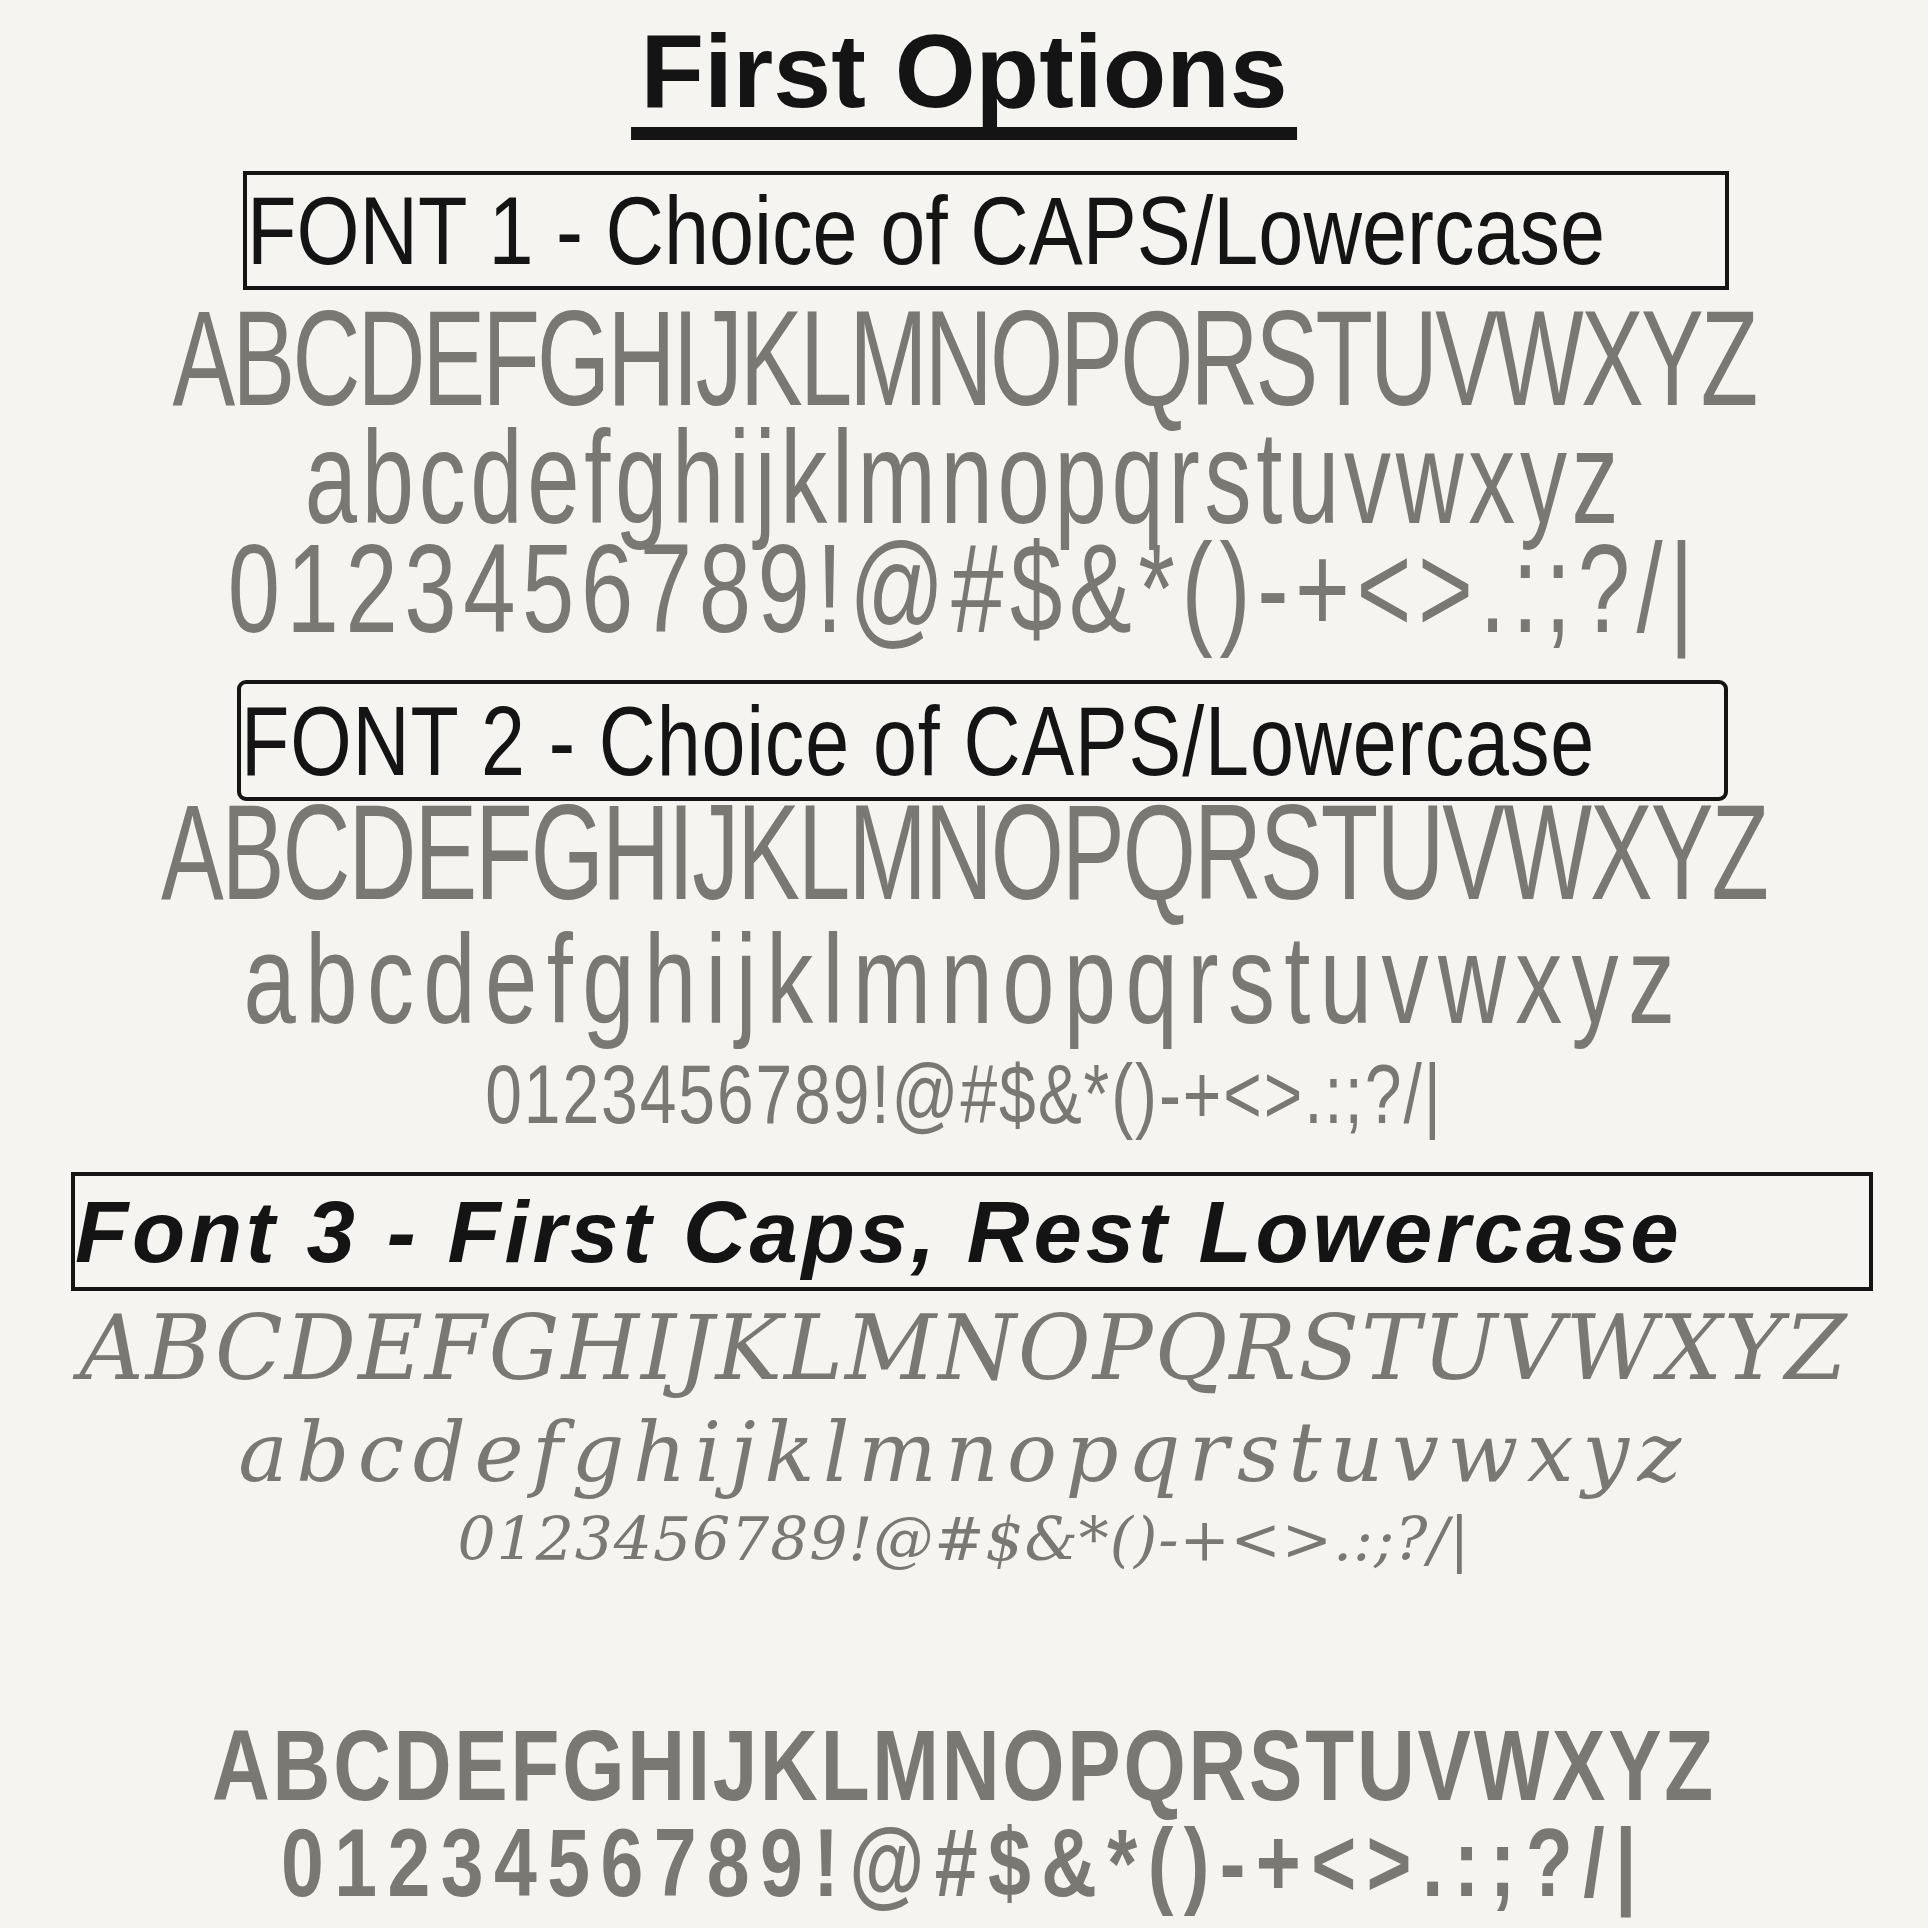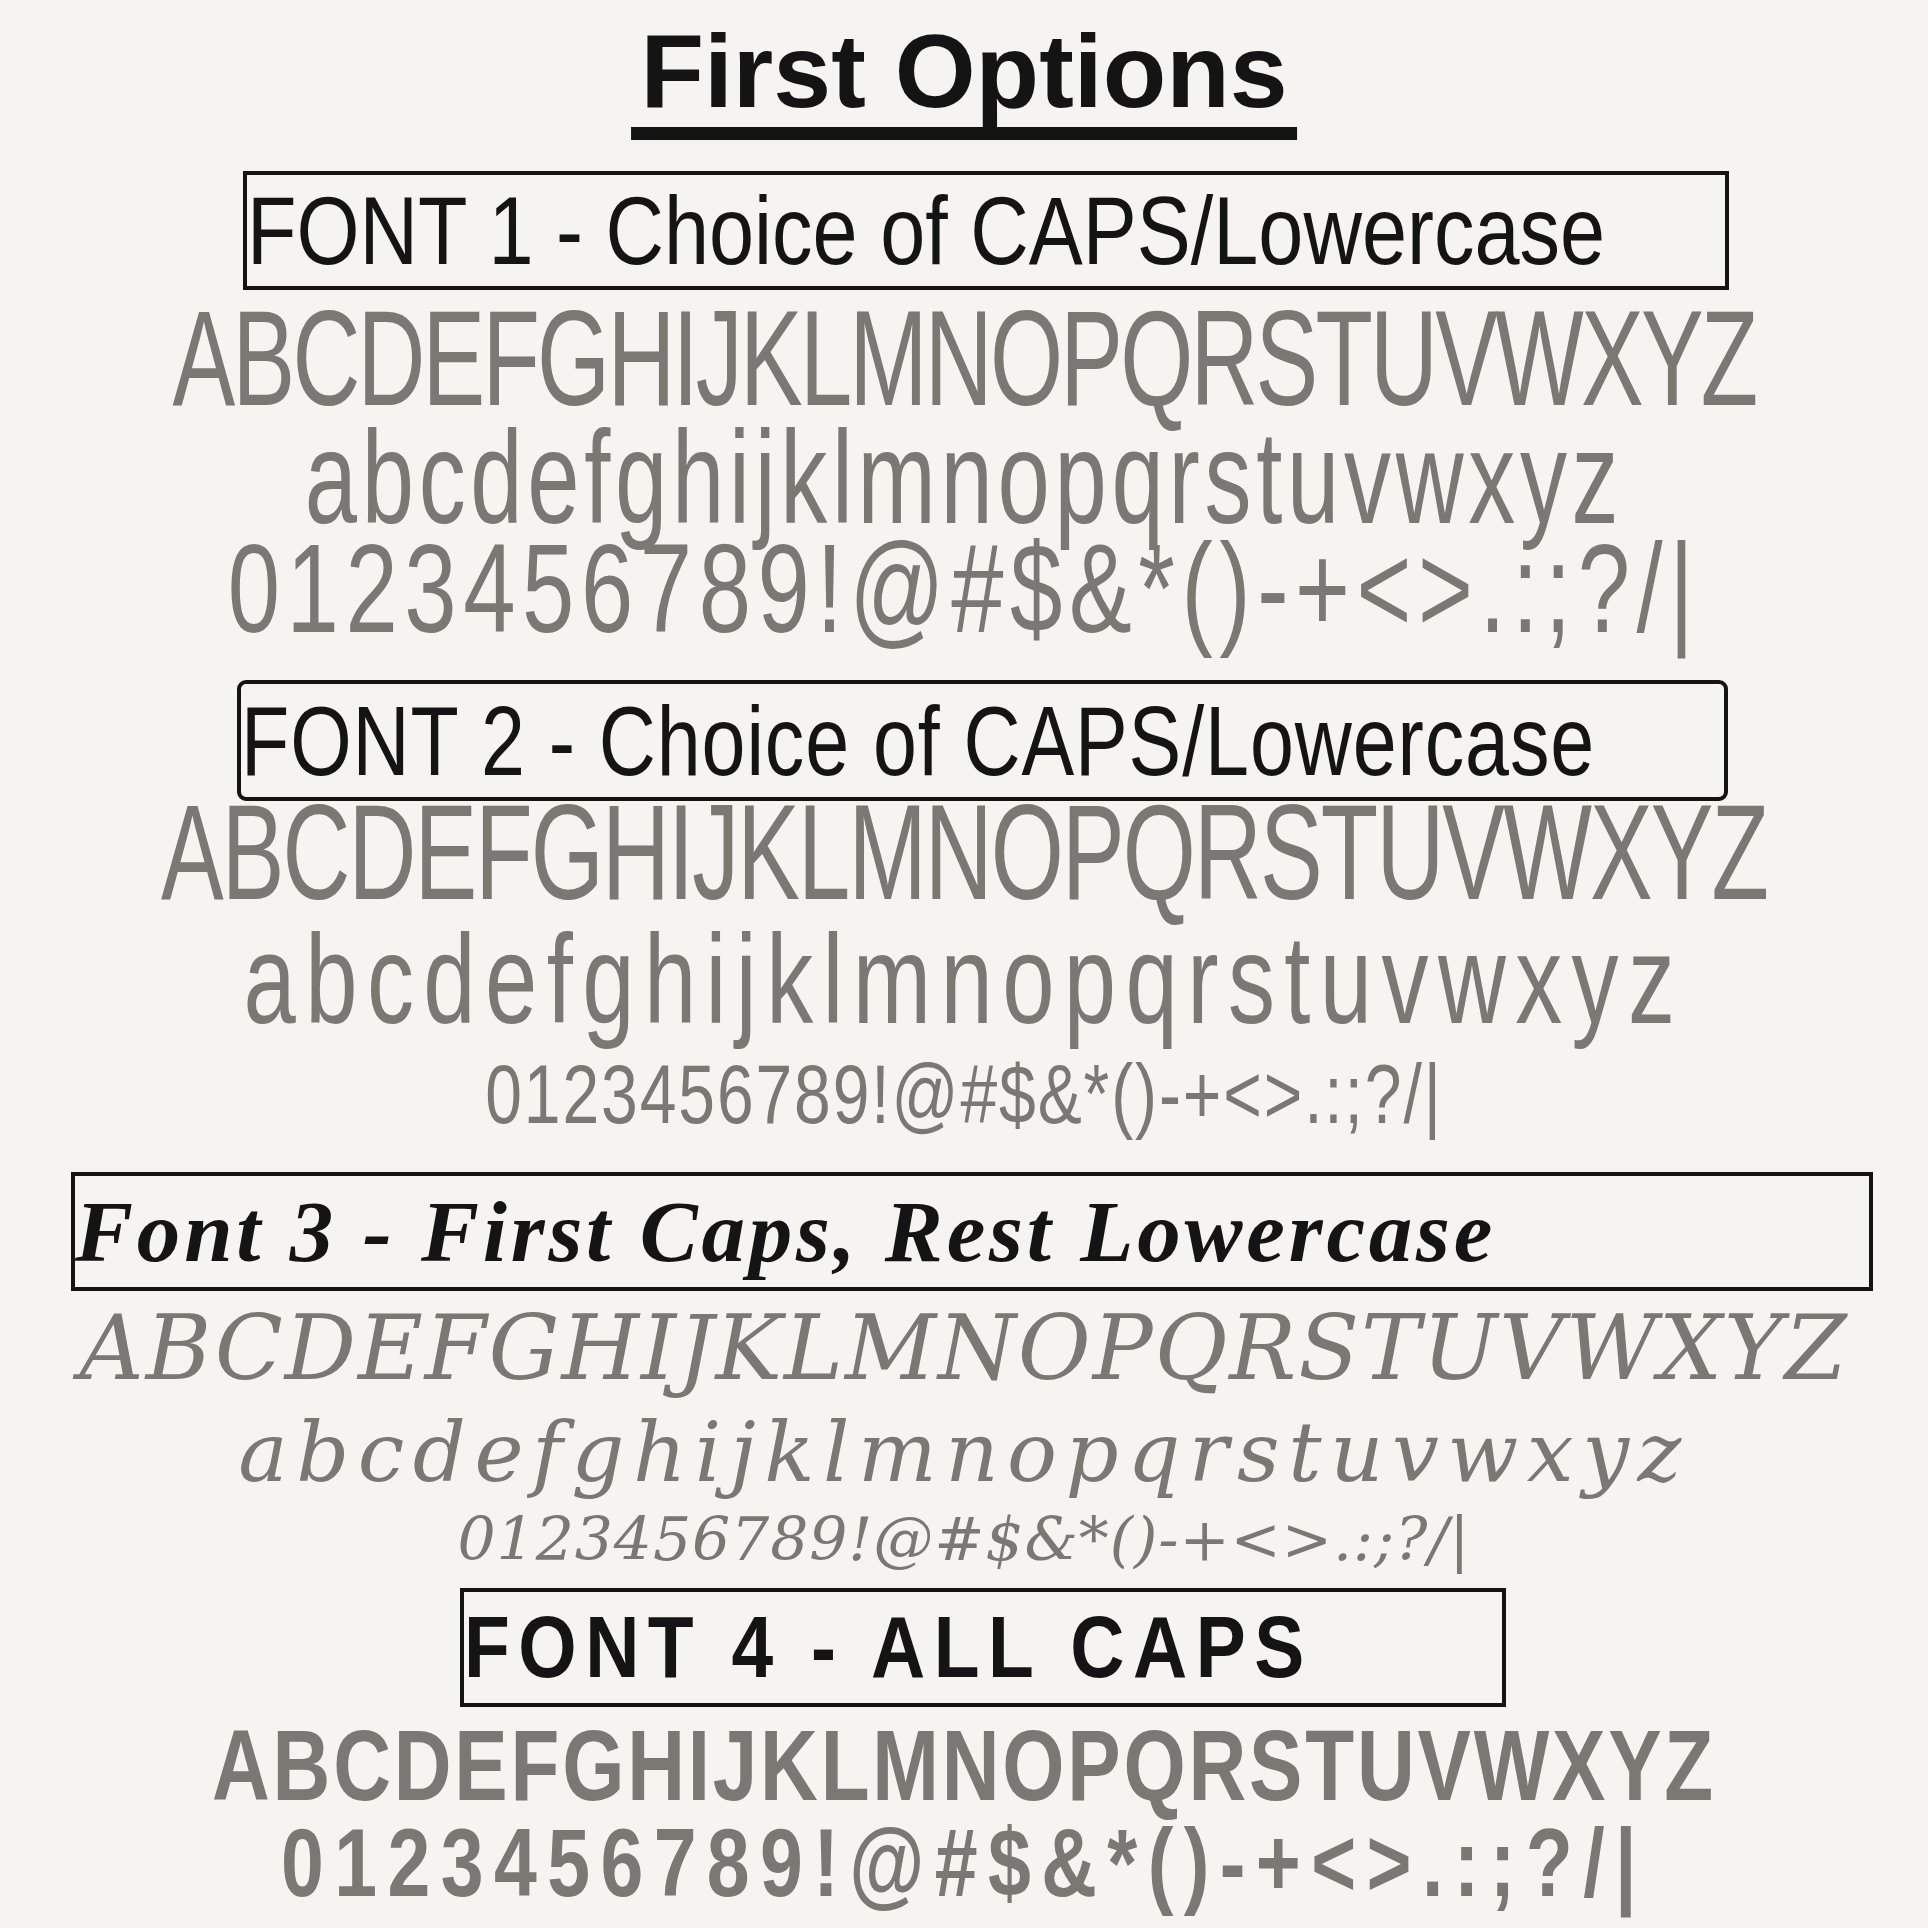--- a/index.html
+++ b/index.html
@@ -33,21 +33,21 @@
     position:absolute;border:4.7px solid #141414;background:#f5f4f1;
     display:flex;align-items:center;justify-content:flex-start;
     white-space:nowrap;line-height:1;
   }
   .hbox .lbl{transform:scaleY(var(--sy,1));transform-origin:center center;}
   .box1{left:243px;top:171px;width:1478px;height:111px;}
   .box1 .lbl{font-size:81px;--sy:1.2;letter-spacing:0px;}
   .box2{left:237px;top:680px;width:1483px;height:113px;border-radius:9px;}
   .box2 .lbl{font-size:79px;--sy:1.25;letter-spacing:0.9px;}
   .box3{left:71px;top:1172px;width:1794px;height:111px;}
-  .box3 .lbl{font-family:Liberation Serif, serif;font-style:italic;font-weight:bold;font-size:87px;letter-spacing:3.8px;}
+  .box3 .lbl{font-family:Liberation Sans, sans-serif;font-style:italic;font-weight:bold;font-size:87px;letter-spacing:3.8px;}
   .box4{left:460px;top:1588px;width:1038px;height:111px;}
   .box4 .lbl{font-size:75px;font-weight:bold;letter-spacing:8.5px;--sy:1.15;}
 
   
   .f1u{top:290px;font-size:94px;--sy:1.45;letter-spacing:-2.8px;}
   .f1l{top:412px;font-size:94px;--sy:1.4;letter-spacing:4.7px;}
   .f1n{top:525px;font-size:94px;--sy:1.35;letter-spacing:6.6px;}
 
   
   .f2u{top:784px;font-size:94px;--sy:1.45;letter-spacing:-1.9px;}
@@ -85,20 +85,17 @@
   <div class="row sample f2l">abcdefghijklmnopqrstuvwxyz</div>
   <div class="row sample f2n">0123456789!@#$&amp;*()-+&lt;&gt;.:;?/|</div>
 
   <div class="hbox box3">
     <span class="lbl black">Font 3 - First Caps, Rest Lowercase</span>
   </div>
   <div class="row sample script f3u">ABCDEFGHIJKLMNOPQRSTUVWXYZ</div>
   <div class="row sample script f3l">abcdefghijklmnopqrstuvwxyz</div>
   <div class="row sample script f3n">0123456789!@#$&amp;*()-+&lt;&gt;.:;?/|</div>
 
-  <div class="hbox box4">
-    <span class="lbl black">FONT 4 - ALL CAPS</span>
-  </div>
   <div class="row sample f4u">ABCDEFGHIJKLMNOPQRSTUVWXYZ</div>
   <div class="row sample f4n">0123456789!@#$&amp;*()-+&lt;&gt;.:;?/|</div>
 
 </div>
 
 
 </body></html>

